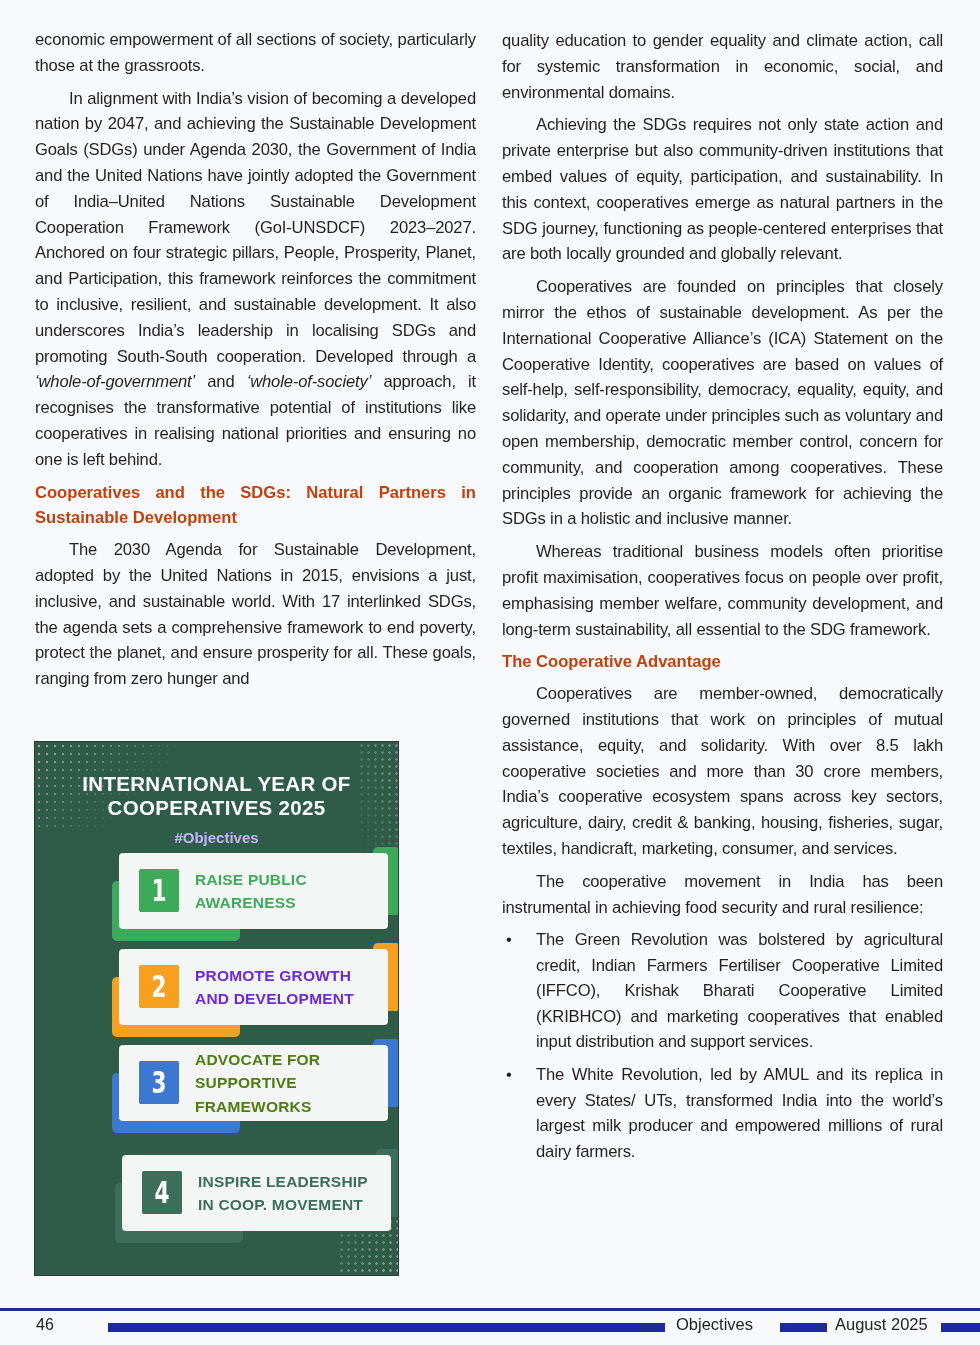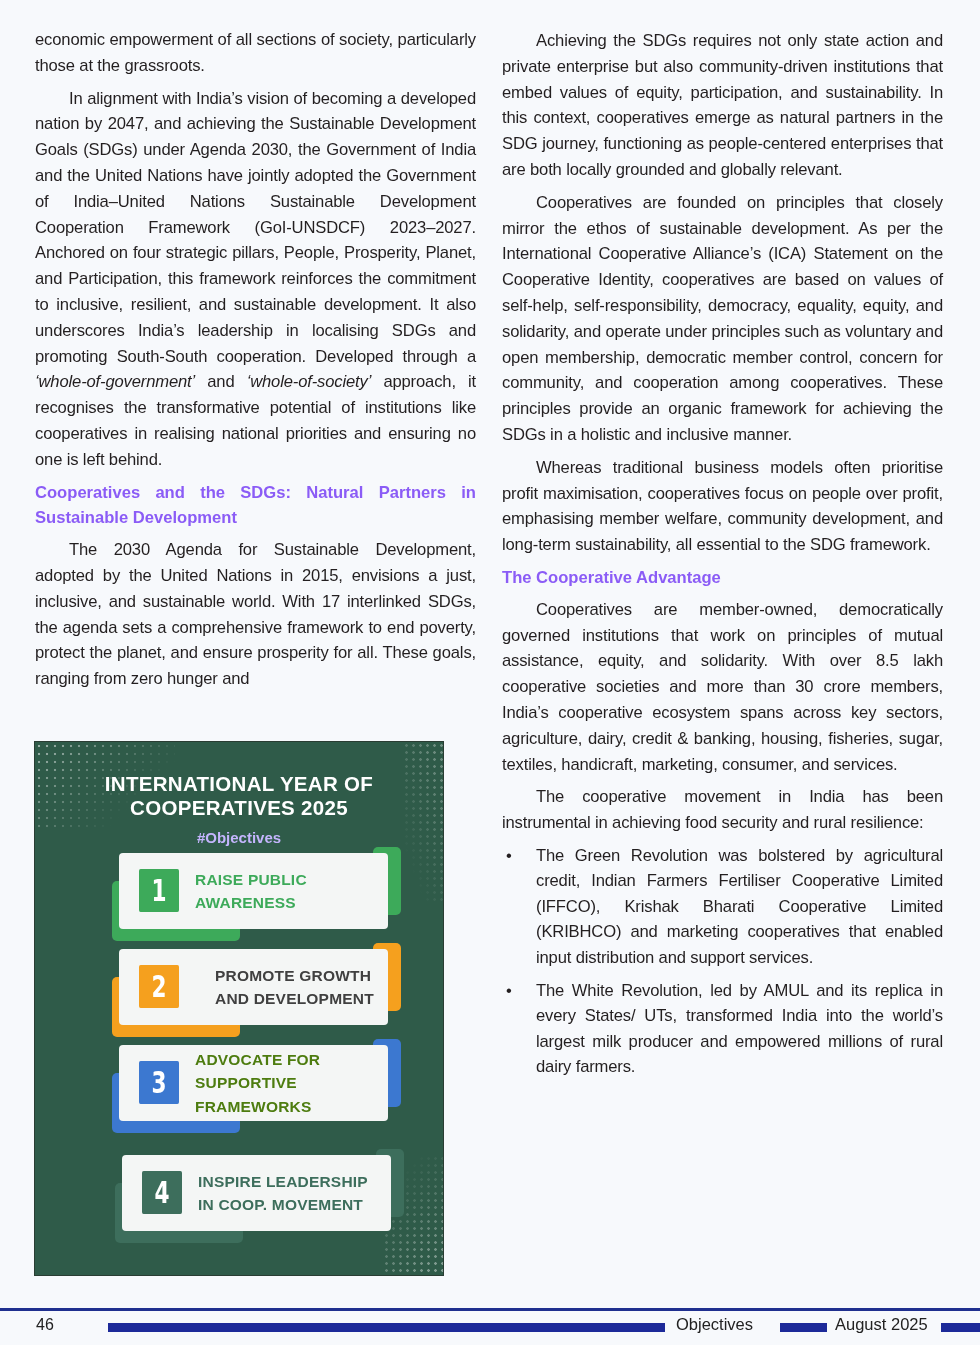--- a/index.html
+++ b/index.html
@@ -13,32 +13,32 @@
   .col.left { left:35px; }
   .col.right { left:502px; }
   p.body {
     margin:0 0 7px 0;
     font-size:16.6px; line-height:25.8px;
     text-align:justify; text-indent:34px;
     letter-spacing:-0.15px;
   }
   p.body.noindent { text-indent:0; }
   h3.sec {
-    margin:0 0 6px 0; color:#8b5cf6;
+    margin:0 0 6px 0; color:#c2410c;
     font-size:16.6px; line-height:25.8px; font-weight:bold;
     text-align:justify; text-align-last:left;
   }
   p.body em { font-style:italic; }
   ul.bullets { list-style:none; margin:0; padding:0; }
   ul.bullets li { position:relative; padding-left:34px; margin-bottom:8px; font-size:16.6px; line-height:25.4px; text-align:justify; letter-spacing:-0.15px; }
   ul.bullets li .dot { position:absolute; left:4px; top:0; }
 
   
   .info {
-    position:absolute; left:34px; top:741px; width:410px; height:535px;
+    position:absolute; left:34px; top:741px; width:365px; height:535px;
     background:#2f5b49; border:1px solid #2a3d33; overflow:hidden;
     box-sizing:border-box;
   }
   .info .dots {
     position:absolute; left:0; top:0; width:140px; height:90px;
     background-image:radial-gradient(circle, rgba(255,255,255,0.55) 1px, transparent 1.6px);
     background-size:8px 8px;
     -webkit-mask-image:linear-gradient(135deg, #000 0%, transparent 70%);
     mask-image:linear-gradient(135deg, #000 0%, transparent 70%);
   }
@@ -123,21 +123,21 @@
           </div>
       </div>
     </div>
   </div>
 
   <div class="card-wrap" style="top:207px;">
     <div class="card-shadow-l" style="background: rgb(245, 160, 30);"></div>
     <div class="card-shadow-r" style="background: rgb(245, 160, 30);"></div>
     <div class="card">
       <div class="num" style="background: rgb(245, 160, 30);">2</div>
-      <div class="card-text" style="color: #404040; margin-left: 20px;">
+      <div class="card-text" style="color: #6d28d9;">
         <div>
             <div>PROMOTE GROWTH</div>
             <div>AND DEVELOPMENT</div>
           </div>
       </div>
     </div>
   </div>
 
   <div class="card-wrap" style="top:303px;">
     <div class="card-shadow-l" style="background: rgb(60, 120, 208);"></div>
@@ -163,20 +163,21 @@
         <div>
             <div>INSPIRE LEADERSHIP</div>
             <div>IN COOP. MOVEMENT</div>
           </div>
       </div>
     </div>
   </div>
 </div>
 
 <div class="col right" style="top:28px;">
+  <p class="body noindent">quality education to gender equality and climate action, call for systemic transformation in economic, social, and environmental domains.</p>
   <p class="body">Achieving the SDGs requires not only state action and private enterprise but also community-driven institutions that embed values of equity, participation, and sustainability. In this context, cooperatives emerge as natural partners in the SDG journey, functioning as people-centered enterprises that are both locally grounded and globally relevant.</p>
   <p class="body">Cooperatives are founded on principles that closely mirror the ethos of sustainable development. As per the International Cooperative Alliance’s (ICA) Statement on the Cooperative Identity, cooperatives are based on values of self-help, self-responsibility, democracy, equality, equity, and solidarity, and operate under principles such as voluntary and open membership, democratic member control, concern for community, and cooperation among cooperatives. These principles provide an organic framework for achieving the SDGs in a holistic and inclusive manner.</p>
   <p class="body">Whereas traditional business models often prioritise profit maximisation, cooperatives focus on people over profit, emphasising member welfare, community development, and long-term sustainability, all essential to the SDG framework.</p>
   <h3 class="sec">The Cooperative Advantage</h3>
   <p class="body">Cooperatives are member-owned, democratically governed institutions that work on principles of mutual assistance, equity, and solidarity. With over 8.5 lakh cooperative societies and more than 30 crore members, India’s cooperative ecosystem spans across key sectors, agriculture, dairy, credit &amp; banking, housing, fisheries, sugar, textiles, handicraft, marketing, consumer, and services.</p>
   <p class="body">The cooperative movement in India has been instrumental in achieving food security and rural resilience:</p>
   <ul class="bullets">
     <li><span class="dot">•</span><span>The Green Revolution was bolstered by agricultural credit, Indian Farmers Fertiliser Cooperative Limited (IFFCO), Krishak Bharati Cooperative Limited (KRIBHCO) and marketing cooperatives that enabled input distribution and support services.</span></li>
     <li><span class="dot">•</span><span>The White Revolution, led by AMUL and its replica in every States/ UTs, transformed India into the world’s largest milk producer and empowered millions of rural dairy farmers.</span></li>
   </ul>

